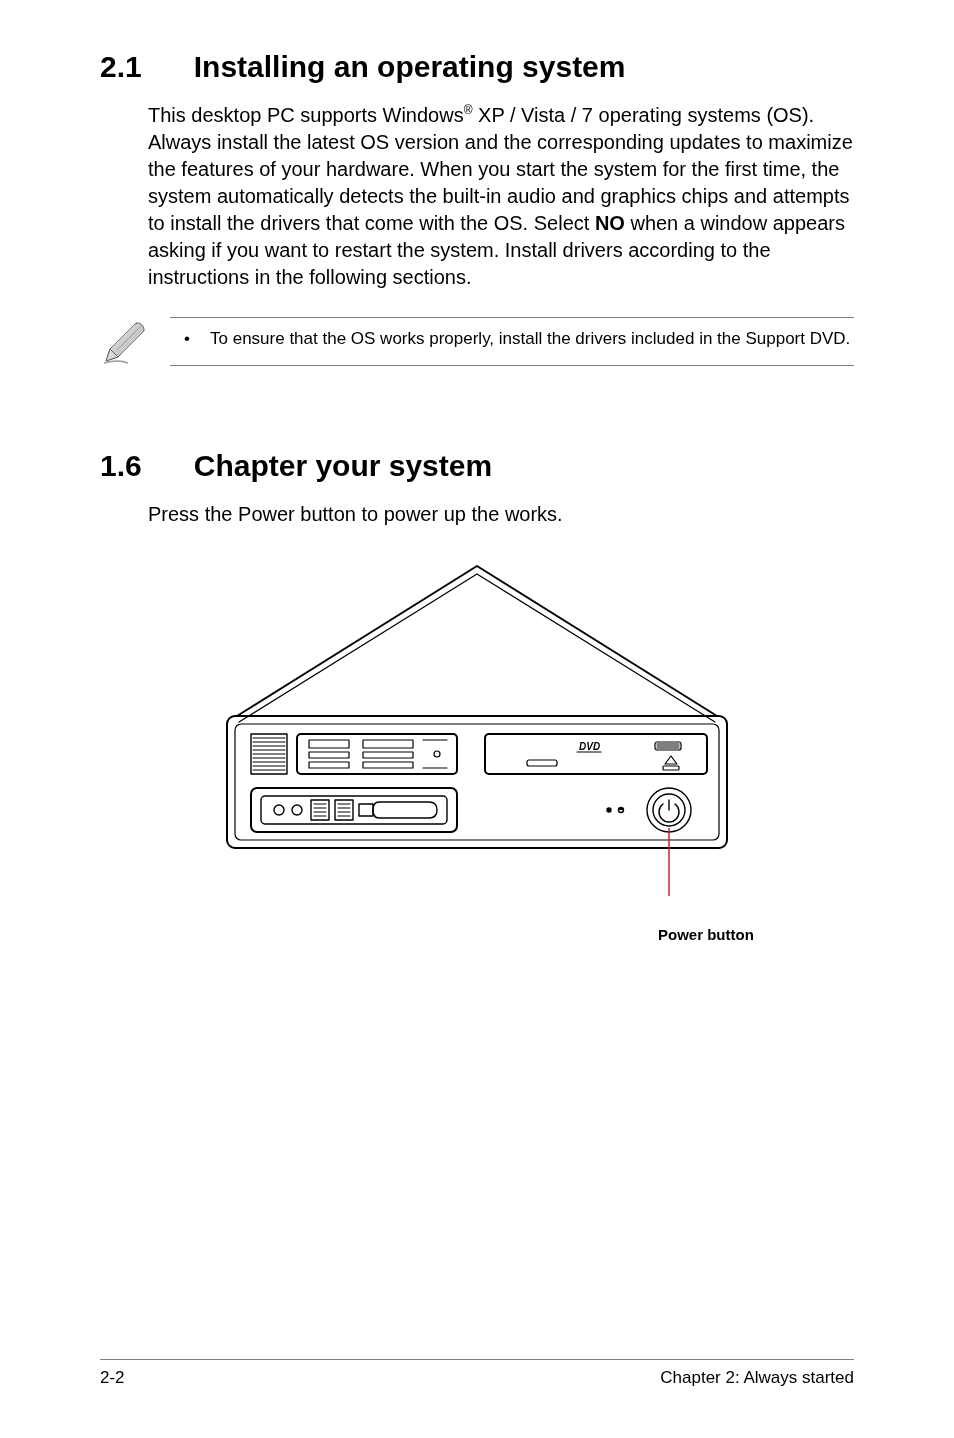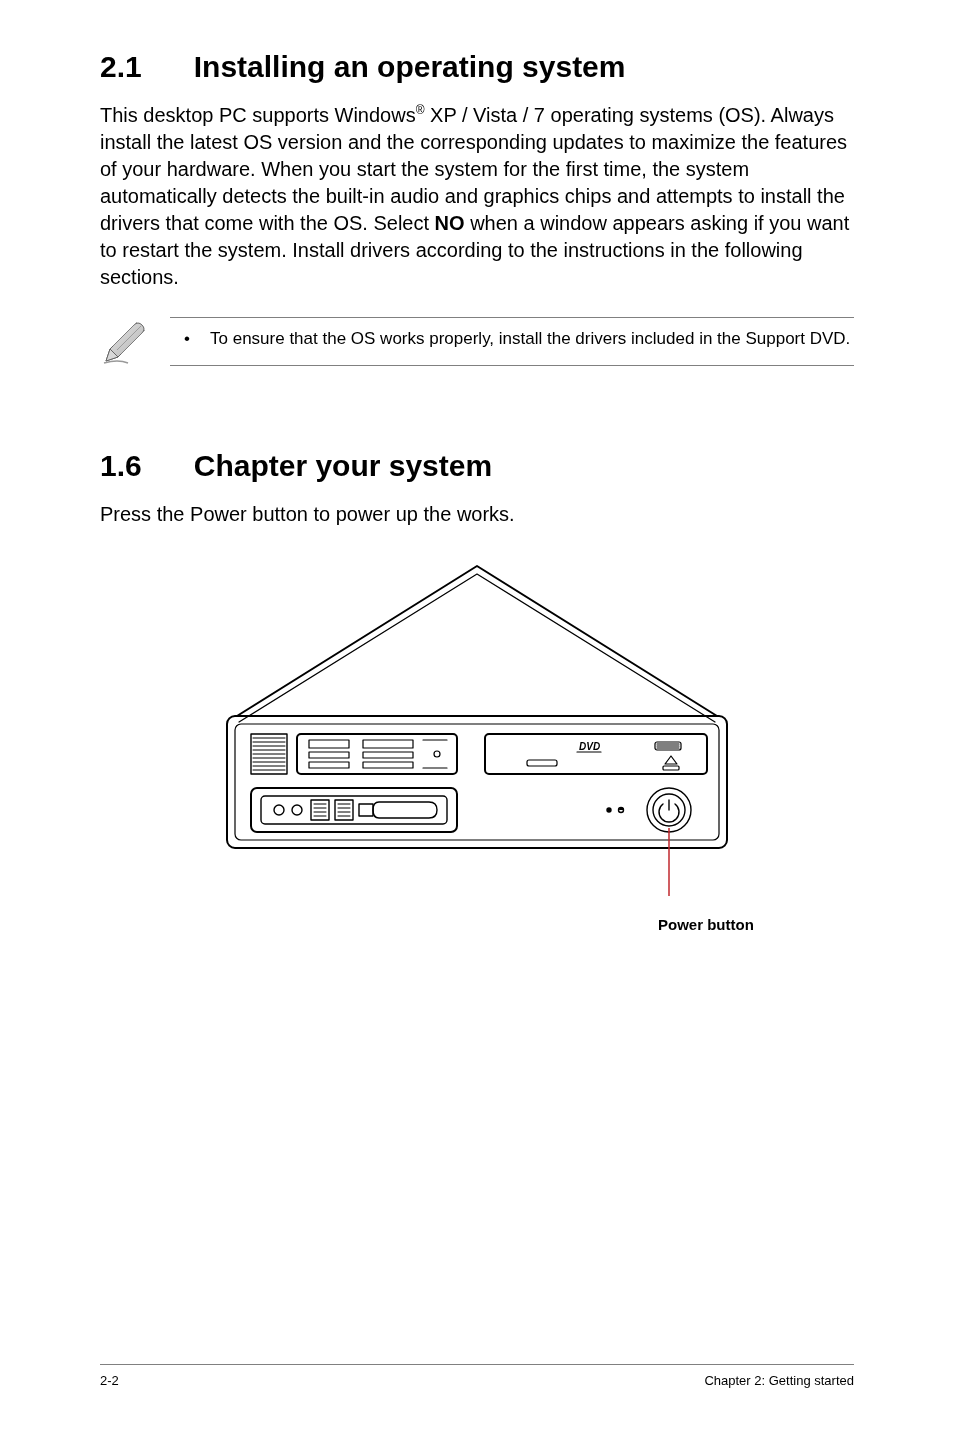--- a/index.html
+++ b/index.html
@@ -30,20 +30,21 @@
       display: inline-block;
     }
     h2.section-heading .gap {
       display: inline-block;
       width: 52px;
     }
     p.body {
       font-size: 20px;
       line-height: 1.35;
       margin-bottom: 8px;
+      margin-left: 48px;
     }
     .sup {
       font-size: 12px;
       vertical-align: super;
     }
     .note-block {
       margin-top: 26px;
       margin-bottom: 76px;
     }
     .note-inner {
@@ -88,32 +89,32 @@
     }
     .diagram-svg {
       display: block;
       margin: 0 auto;
     }
     .power-label {
       font-size: 15px;
       font-weight: bold;
       text-align: left;
       margin-left: 558px;
-      margin-top: 10px;
+      margin-top: 20px;
     }
     .footer {
       position: absolute;
       left: 100px;
       right: 100px;
       bottom: 50px;
       border-top: 1px solid #808080;
       padding-top: 8px;
       display: flex;
       justify-content: space-between;
-      font-size: 13px;
+      font-size: 17px;
     }
     b { font-weight: bold; }
   </style>
 </head>
 <body>
 
 <div class="page">
 
   <h2 class="section-heading"><span class="num">2.1</span><span class="gap"></span><span>Installing an operating system</span></h2>
 
@@ -243,16 +244,16 @@
         </g>
 
         <line x1="462" y1="272" x2="462" y2="340" stroke="#c1272d" stroke-width="1.5"></line>
       </svg>
       <div class="power-label">Power button</div>
     </div>
   </div>
 
   <div class="footer">
     <span>2-2</span>
-    <span>Chapter 2: Getting started</span>
+    <span>Chapter 2: Always started</span>
   </div>
 
 </div>
 
 </body></html>

